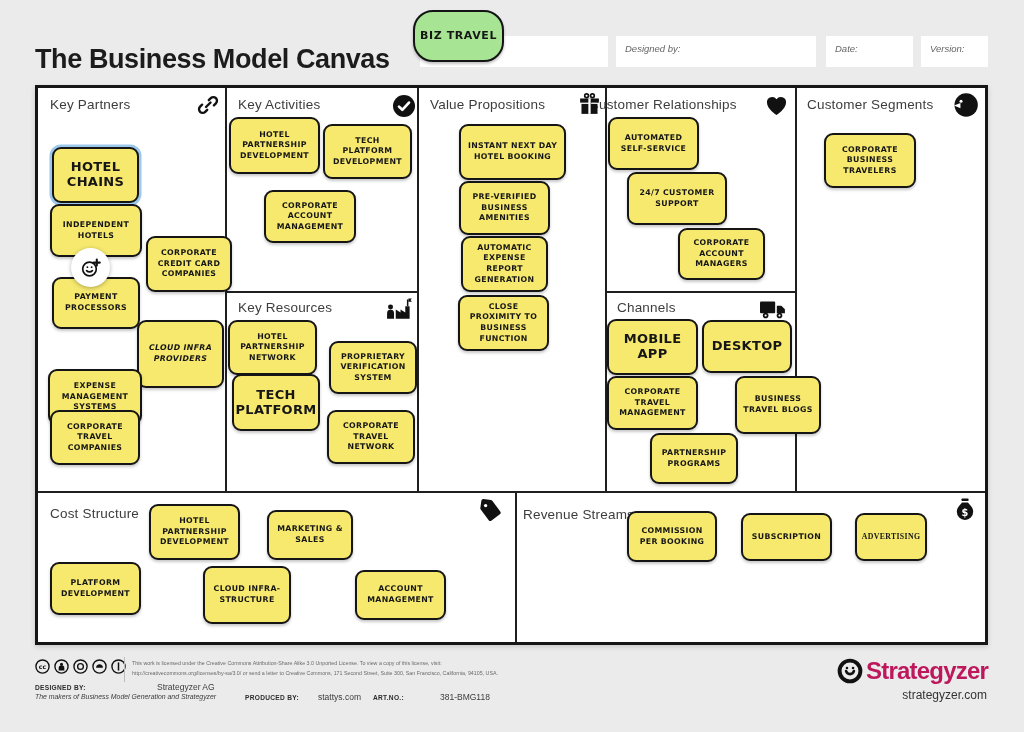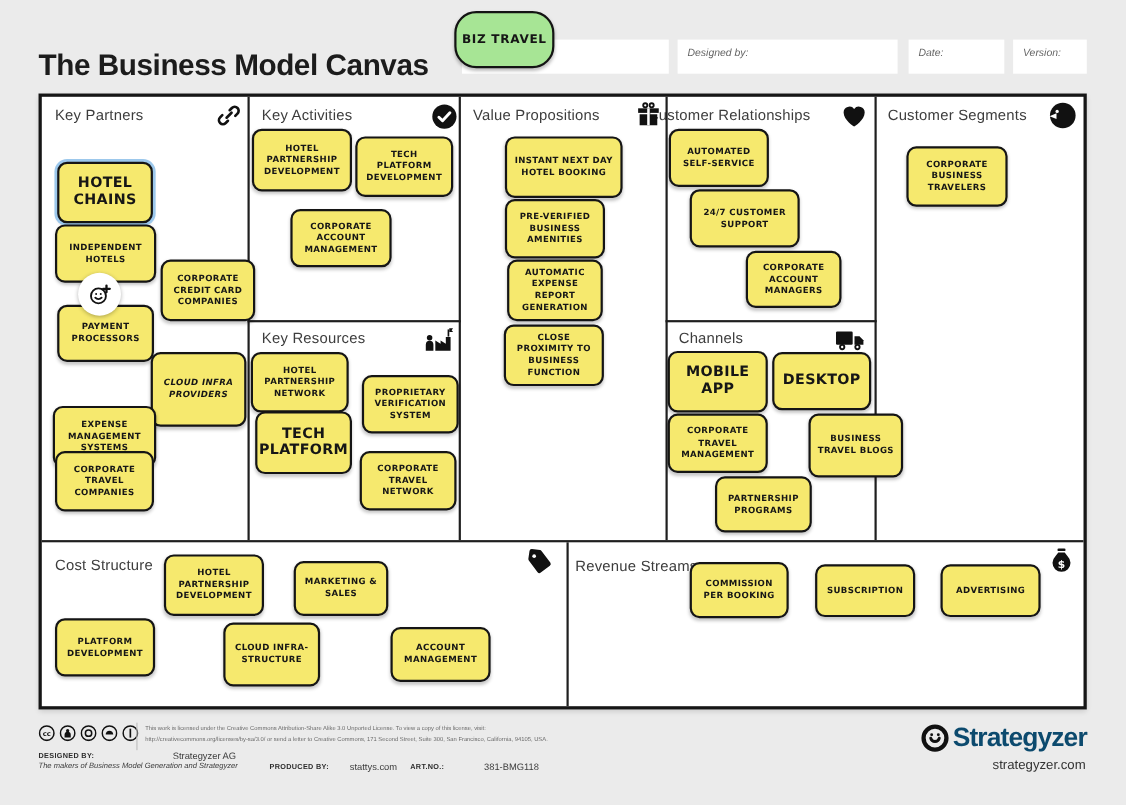--- a/index.html
+++ b/index.html
@@ -73,21 +73,21 @@
   
   .cc-row { position:absolute; left:35px; top:659px; display:flex; gap:4px; }
   .cc-row svg { display:block; }
   .footer-divider { position:absolute; left:124px; top:657px; width:1px; height:25px; background:#bdbdbd; }
   .license { position:absolute; left:132px; top:659px; width:430px; font-size:5.3px; line-height:1.8; color:#6a6a6a; }
   .credit { position:absolute; color:#3c3c3c; }
   .credit.lbl { font-weight:bold; font-size:6.6px; letter-spacing:.3px; color:#2c2c2c; }
   .credit.val { font-size:8.5px; }
   .credit.sub { font-style:italic; font-size:6.9px; }
   .brand { position:absolute; right:36px; top:657px; display:flex; align-items:center; gap:3px; }
-  .brand-text { font-size:24px; font-weight:bold; color:#0c4a6e; letter-spacing:-0.8px; }
+  .brand-text { font-size:24px; font-weight:bold; color:#be185d; letter-spacing:-0.8px; }
   .brand-url { position:absolute; right:37px; top:688px; font-size:12px; color:#333; }
 </style>
 </head>
 <body>
 
 <div class="page">
 
   <h1 class="page-title">The Business Model Canvas</h1>
 
   <div class="field" style="left:420px; top:36px; width:188px;"></div>
@@ -219,21 +219,21 @@
       <div class="note" style="left: 735px; top: 376px; width: 86px; height: 58px;">BUSINESS TRAVEL BLOGS</div>
       <div class="note" style="left: 650px; top: 433px; width: 88px; height: 51px;">PARTNERSHIP PROGRAMS</div>
       <div class="note" style="left: 824px; top: 133px; width: 92px; height: 55px;">CORPORATE BUSINESS TRAVELERS</div>
       <div class="note" style="left: 149px; top: 504px; width: 91px; height: 56px;">HOTEL PARTNERSHIP DEVELOPMENT</div>
       <div class="note" style="left: 267px; top: 510px; width: 86px; height: 50px;">MARKETING &amp; SALES</div>
       <div class="note" style="left: 50px; top: 562px; width: 91px; height: 53px;">PLATFORM DEVELOPMENT</div>
       <div class="note" style="left: 203px; top: 566px; width: 88px; height: 58px;">CLOUD INFRA-STRUCTURE</div>
       <div class="note" style="left: 355px; top: 570px; width: 91px; height: 50px;">ACCOUNT MANAGEMENT</div>
       <div class="note" style="left: 627px; top: 511px; width: 90px; height: 51px;">COMMISSION PER BOOKING</div>
       <div class="note" style="left: 741px; top: 513px; width: 91px; height: 48px;">SUBSCRIPTION</div>
-      <div class="note" style="left: 855px; top: 513px; width: 91px; height: 48px;">ADVERTISING</div>
+      <div class="note" style="left: 855px; top: 513px; width: 72px; height: 48px; font-family: Liberation Serif, serif;">ADVERTISING</div>
     </div>
 
   <div class="reaction-btn">
     <svg width="24" height="24" viewBox="0 0 24 24" fill="none" stroke="#111" stroke-width="1.7">
       <circle cx="10.5" cy="13" r="6.8"></circle>
       <path d="M7.6 14.6a3.9 3.9 0 0 0 5.8 0" stroke-linecap="round"></path>
       <circle cx="8.4" cy="11.2" r="0.9" fill="#111" stroke="none"></circle>
       <circle cx="12.6" cy="11.2" r="0.9" fill="#111" stroke="none"></circle>
       <path d="M17.8 3.6v6M14.8 6.6h6" stroke-linecap="round" stroke-width="2.1"></path>
     </svg>

